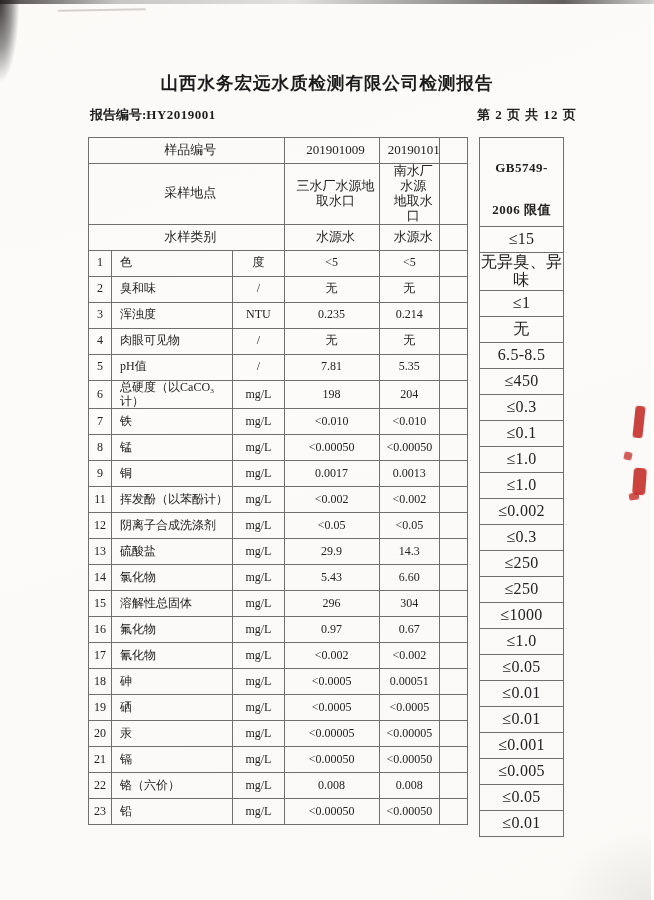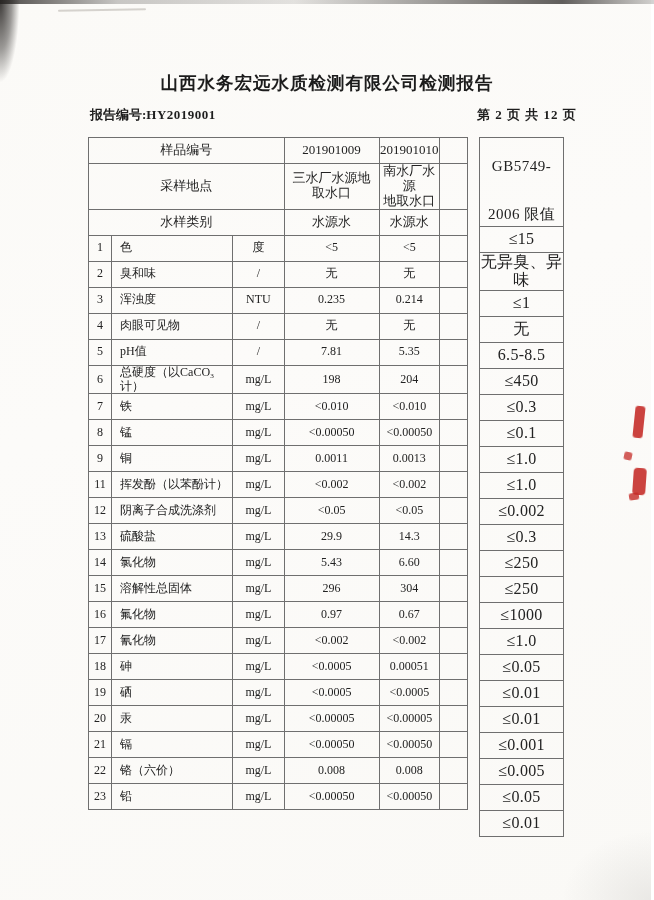--- a/index.html
+++ b/index.html
@@ -50,24 +50,24 @@
     overflow:hidden;white-space:pre-line;
   }
   .main-table{position:absolute;left:88px;top:137px;width:380px;}
   .limit-table{position:absolute;left:479px;top:137px;width:85px;}
   .c-num{width:23px;}
   .c-param{width:121px;text-align:left;padding-left:8px;}
   .c-unit{width:51px;}
   .c-val1{width:95px;}
   .c-val2{width:60px;}
   .c-spacer{width:28px;}
-  .hdr{font-size:13px;}
+  .hdr{font-size:13px;padding-left:8px;}
   .row-loc td{height:36px;}
   .limit-hdr{
-    height:88px;font-size:15px;letter-spacing:.5px;
+    height:88px;font-size:13px;letter-spacing:.5px;font-weight:bold;
   }
   .limit-hdr .l1{display:block;margin-bottom:13px;}
   .limit-cell{font-size:16px;letter-spacing:.3px;}
 
   
   .stamp-mark{position:absolute;background:#c52a26;filter:blur(.6px);opacity:.88;}
   .sm1{left:634px;top:406px;width:10px;height:32px;border-radius:3px;transform:rotate(6deg);}
   .sm2{left:624px;top:452px;width:8px;height:8px;border-radius:2px;transform:rotate(12deg);opacity:.75;}
   .sm3{left:633px;top:468px;width:13px;height:27px;border-radius:4px;transform:rotate(4deg);}
   .sm4{left:629px;top:493px;width:10px;height:7px;border-radius:2px;transform:rotate(-8deg);opacity:.8;}
@@ -183,21 +183,21 @@
           <td class="c-param">锰</td>
           <td class="c-unit">mg/L</td>
           <td class="c-val1">&lt;0.00050</td>
           <td class="c-val2">&lt;0.00050</td>
           <td class="c-spacer"></td>
         </tr>
         <tr>
           <td class="c-num">9</td>
           <td class="c-param">铜</td>
           <td class="c-unit">mg/L</td>
-          <td class="c-val1">0.0011</td>
+          <td class="c-val1">0.0017</td>
           <td class="c-val2">0.0013</td>
           <td class="c-spacer"></td>
         </tr>
         <tr>
           <td class="c-num">11</td>
           <td class="c-param">挥发酚（以苯酚计）</td>
           <td class="c-unit">mg/L</td>
           <td class="c-val1">&lt;0.002</td>
           <td class="c-val2">&lt;0.002</td>
           <td class="c-spacer"></td>

